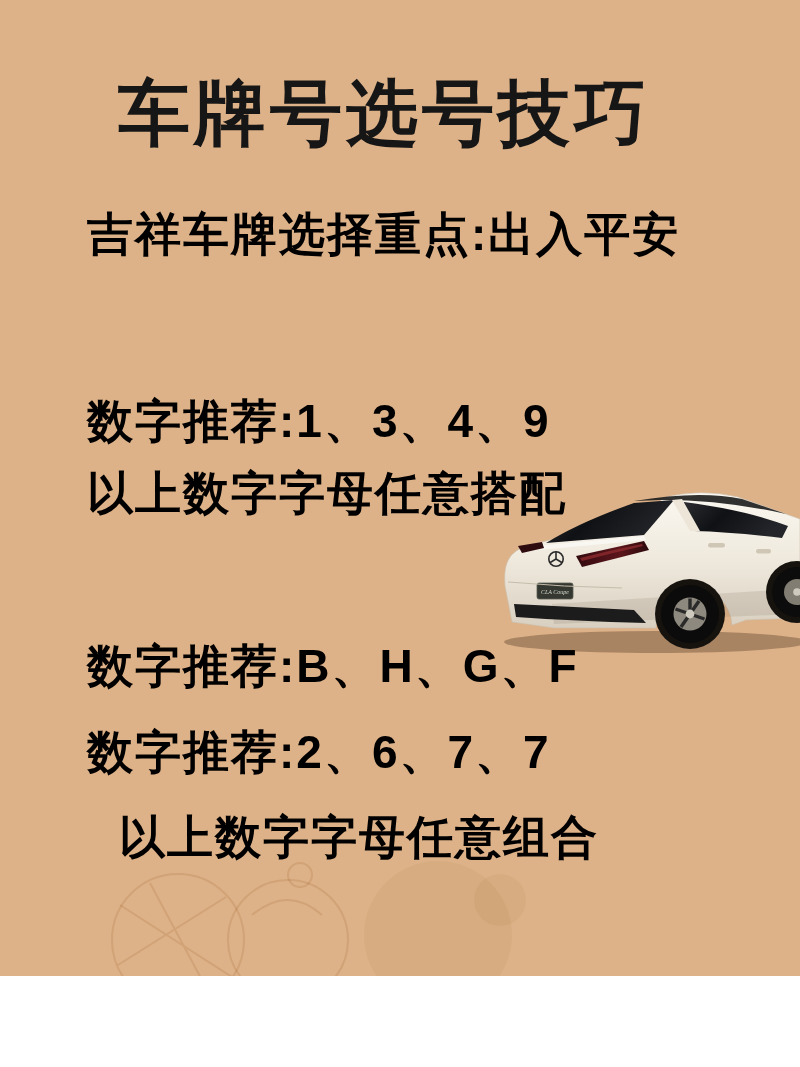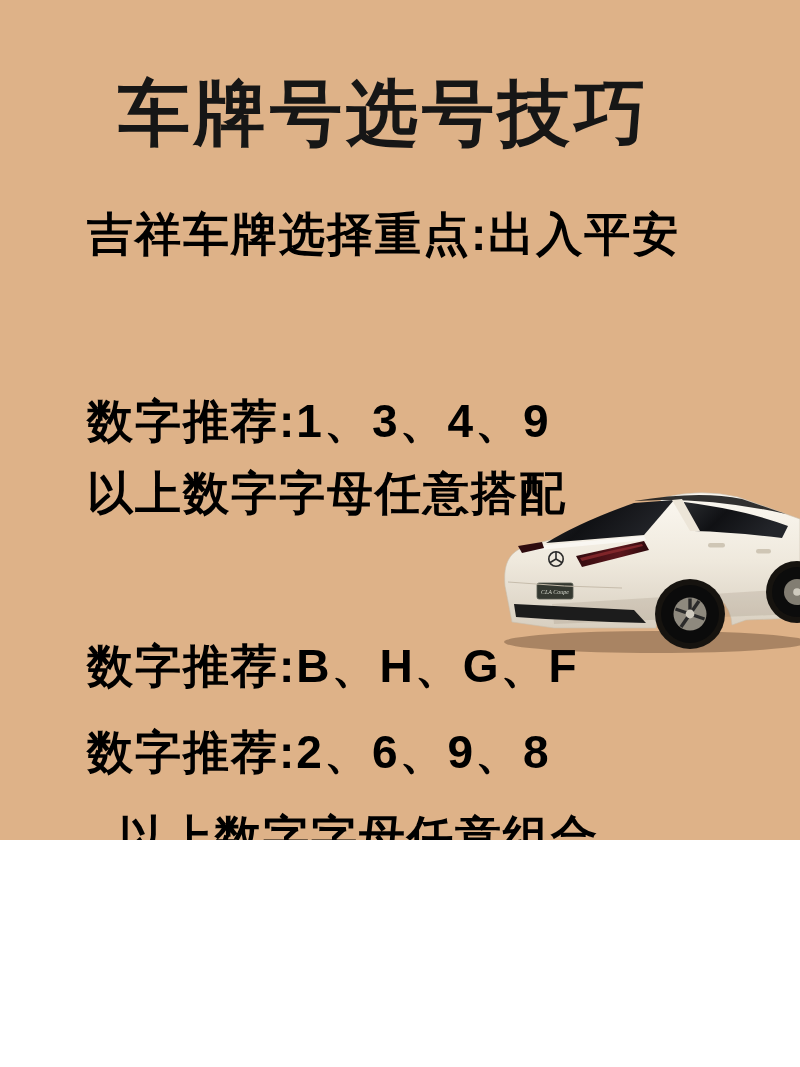--- a/index.html
+++ b/index.html
@@ -2,21 +2,21 @@
 <html><head>
 <meta charset="utf-8">
 <style>
   html, body {
     margin: 0;
     padding: 0;
   }
   .poster {
     position: relative;
     width: 800px;
-    height: 840px;
+    height: 976px;
     background: #deb288;
     overflow: hidden;
     font-family: "Liberation Sans", sans-serif;
     color: #1d1d1d;
   }
   .title {
     position: absolute;
     left: 118px;
     top: 74px;
     margin: 0;
@@ -67,21 +67,21 @@
 <div class="poster">
 
   <h1 class="title">车牌号选号技巧</h1>
 
   <p class="line l-intro">吉祥车牌选择重点:出入平安</p>
 
   <p class="line l-g1b">数字推荐:1、3、4、9</p>
   <p class="line l-g1c">以上数字字母任意搭配</p>
 
   <p class="line l-g2a">数字推荐:B、H、G、F</p>
-  <p class="line l-g2b">数字推荐:2、6、9、8</p>
+  <p class="line l-g2b">数字推荐:2、6、7、7</p>
   <p class="line l-g2c">以上数字字母任意组合</p>
 
   <div class="car-photo">
     <svg width="306" height="180" viewBox="0 0 306 180" xmlns="http://www.w3.org/2000/svg">
       <defs>
         <linearGradient id="bodyg" x1="0" y1="0" x2="0" y2="1">
           <stop offset="0" stop-color="#fbf8f1"></stop>
           <stop offset="0.5" stop-color="#efe9dd"></stop>
           <stop offset="1" stop-color="#d8cfc0"></stop>
         </linearGradient>

